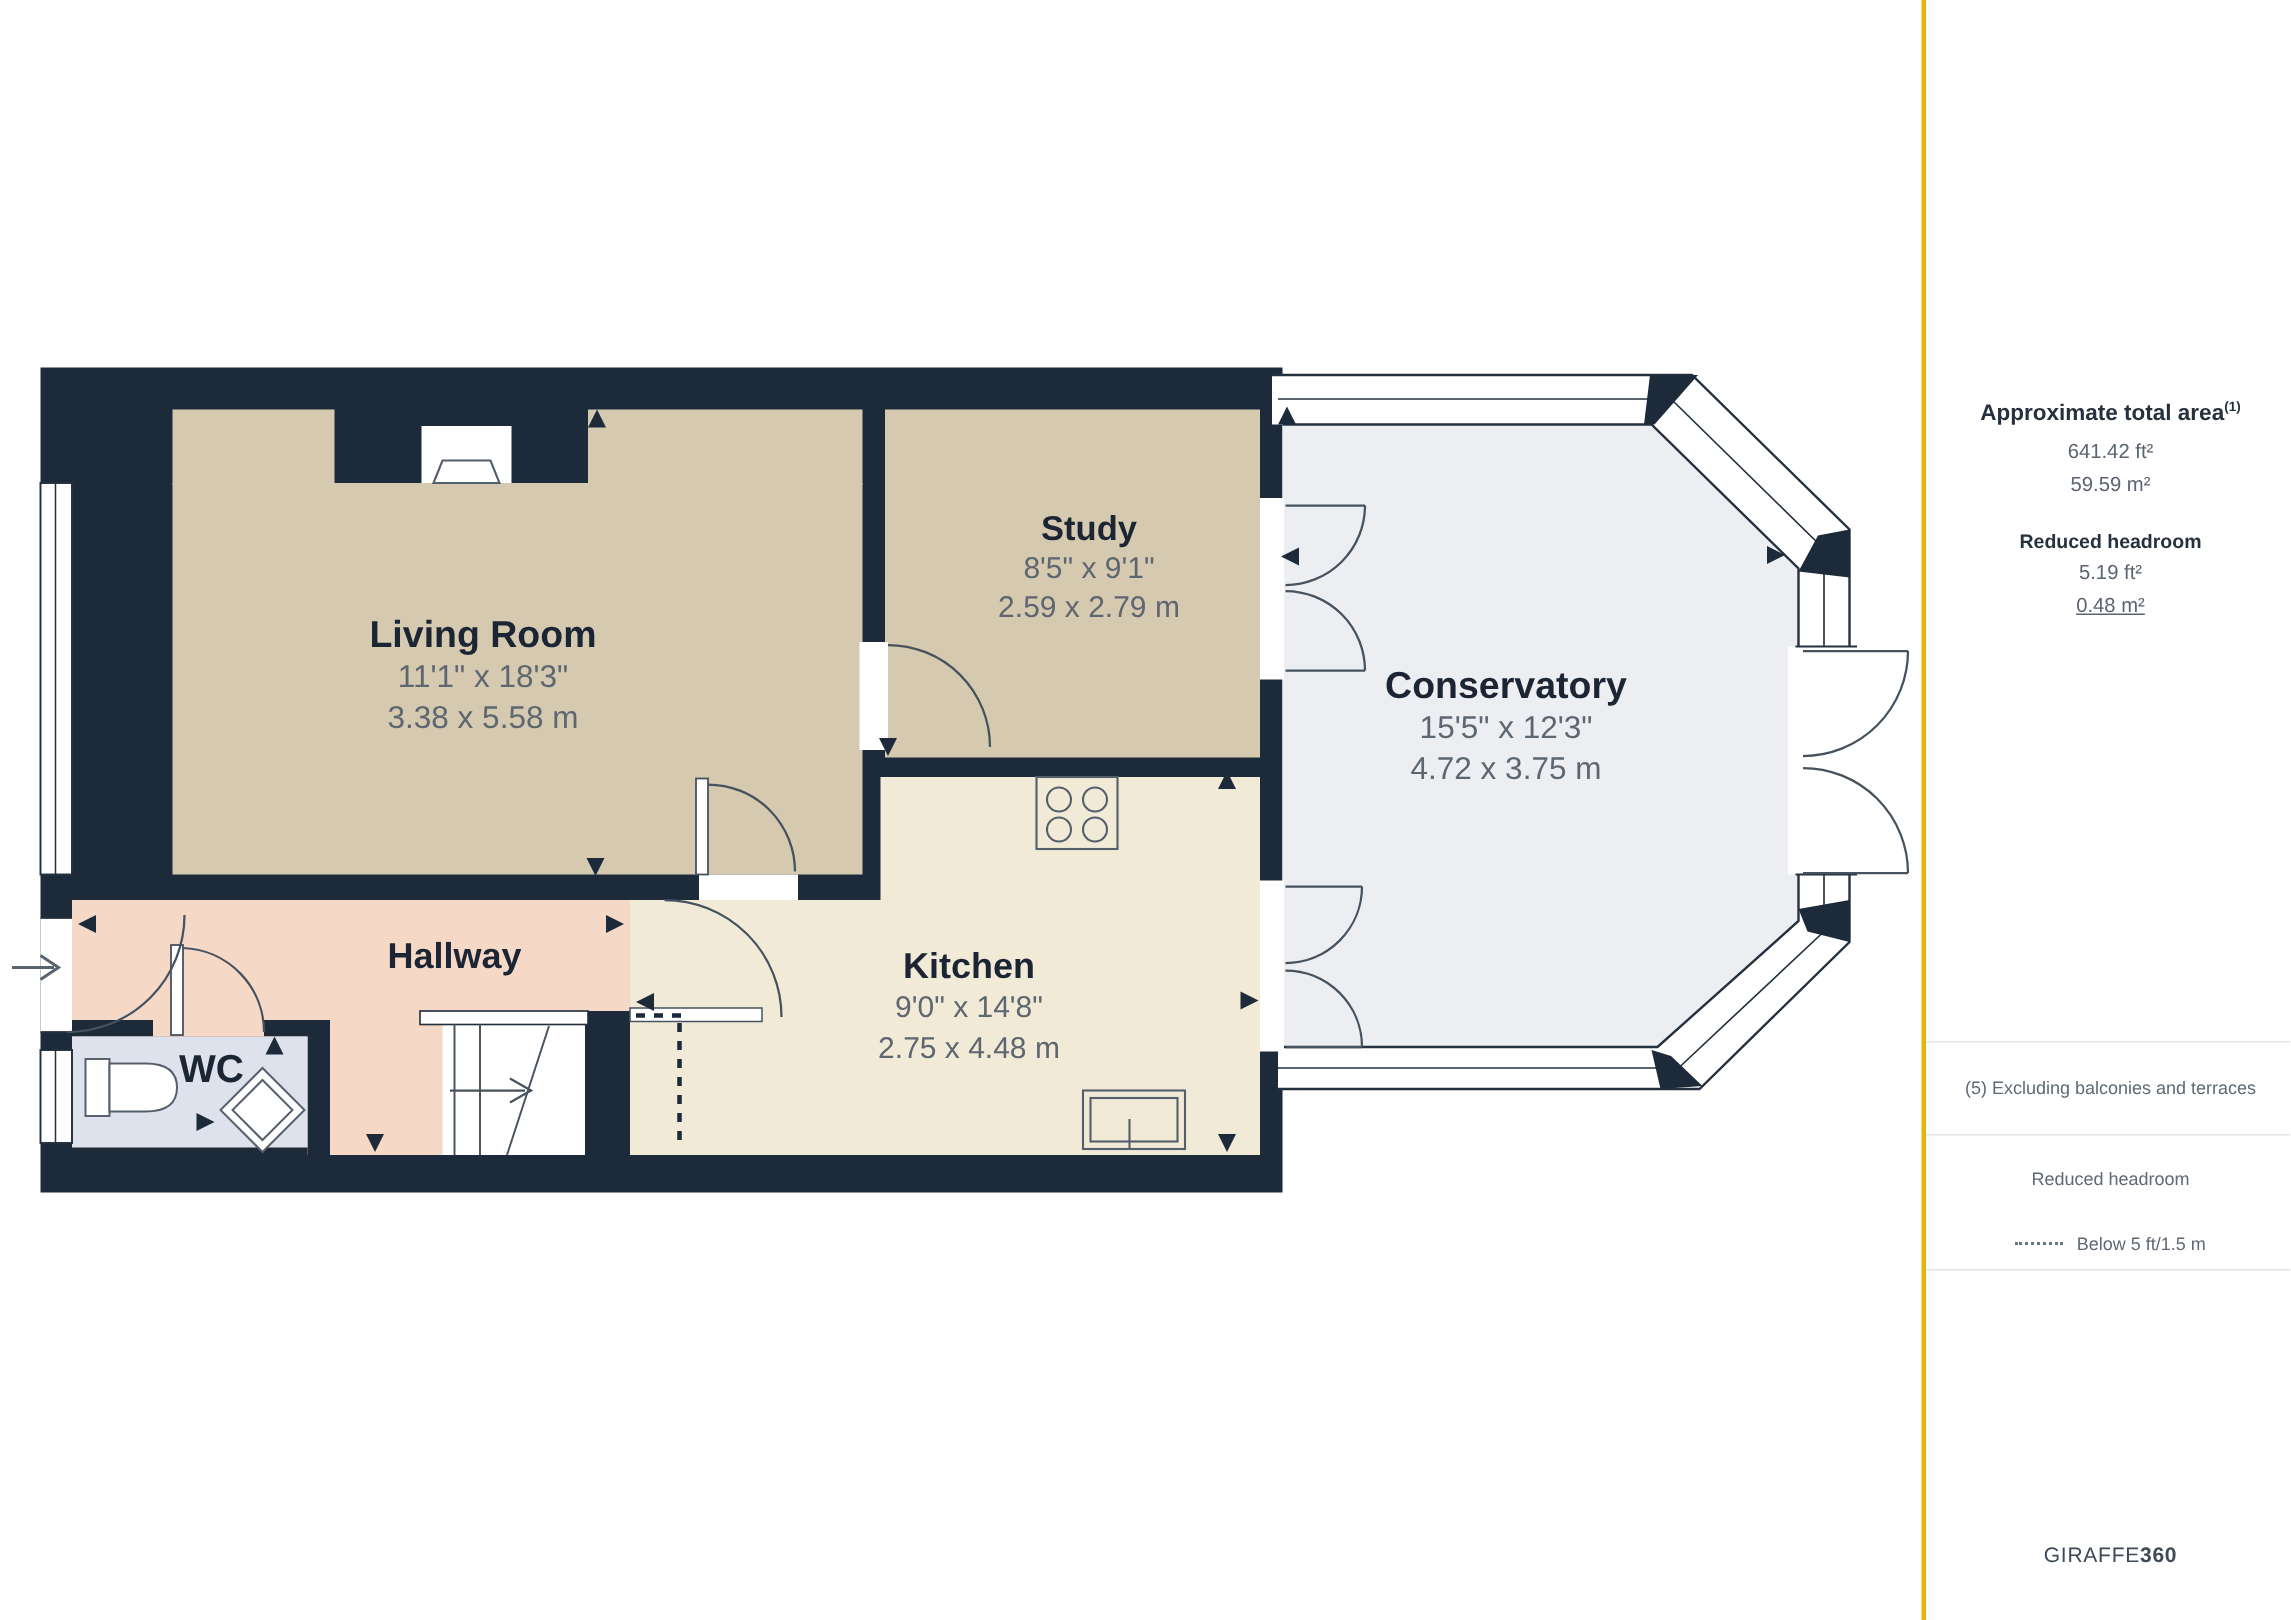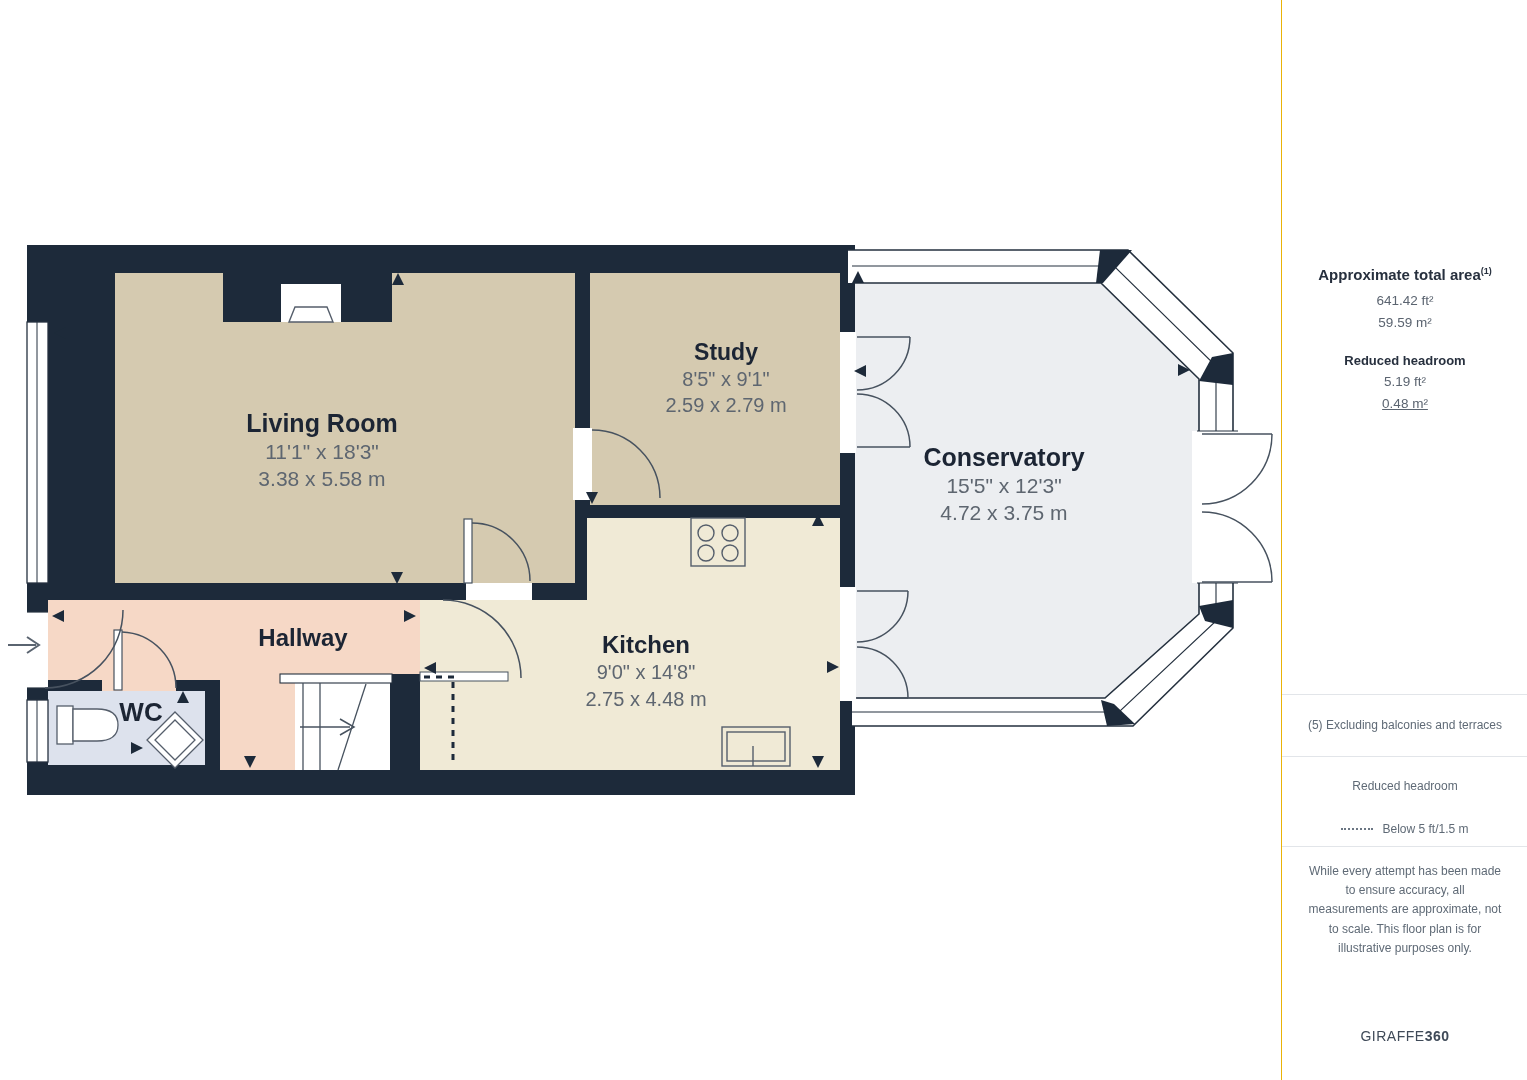--- a/index.html
+++ b/index.html
@@ -15,21 +15,21 @@
   .lbl-study .room-name{font-size:23px;line-height:28px;}
   .lbl-study .room-dim{font-size:20px;line-height:26px;}
   .lbl-cons .room-name{font-size:25px;line-height:30px;}
   .lbl-cons .room-dim{font-size:21px;line-height:27px;}
   .lbl-kitchen .room-name{font-size:24px;line-height:29px;}
   .lbl-kitchen .room-dim{font-size:20px;line-height:27px;}
   .lbl-hallway .room-name{font-size:24px;line-height:28px;}
   .lbl-wc .room-name{font-size:26px;line-height:28px;}
   
   .sidebar{position:absolute;left:1281px;top:0;width:196px;height:1080px;
-           border-left:1px solid #eab308;box-sizing:border-box;color:#5b6470;}
+           border-left:3px solid #eab308;box-sizing:border-box;color:#5b6470;}
   .sb-divider{position:absolute;left:0;width:246px;border-top:1px solid #e2e5e9;}
   .sb-center{position:absolute;left:0;width:246px;text-align:center;}
   .sb-title{font-weight:700;color:#27303e;font-size:15px;}
   .sb-title sup{font-size:9px;}
   .sb-val{font-size:13.5px;color:#5b6470;}
   .sb-sub{font-weight:700;color:#27303e;font-size:13px;}
   .sb-note{font-size:12px;color:#5f6a76;}
   .dots{display:inline-block;width:32px;border-bottom:2px dotted #6b7683;
         vertical-align:3px;margin-right:9px;}
   .disclaimer{position:absolute;left:23px;width:200px;text-align:center;
@@ -250,20 +250,19 @@
   <div class="sb-divider" style="top:694px;"></div>
   <div class="sb-center sb-note" style="top:718px;">(5) Excluding balconies and terraces</div>
 
   <div class="sb-divider" style="top:756px;"></div>
   <div class="sb-center sb-note" style="top:779px;">Reduced headroom</div>
   <div class="sb-center sb-note" style="top:803px;margin-top:19px;">
     <span class="dots"></span><span>Below 5 ft/1.5 m</span>
   </div>
 
   <div class="sb-divider" style="top:846px;"></div>
-  <div class="disclaimer" style="top:862px;">While every attempt has been made to ensure accuracy, all measurements are approximate, not to scale. This floor plan is for illustrative purposes only.</div>
   <div class="brand" style="top:1028px;">
     <span>GIRAFFE</span><b>360</b>
   </div>
 </div>
 
 
 </div>
 
 </body></html>

